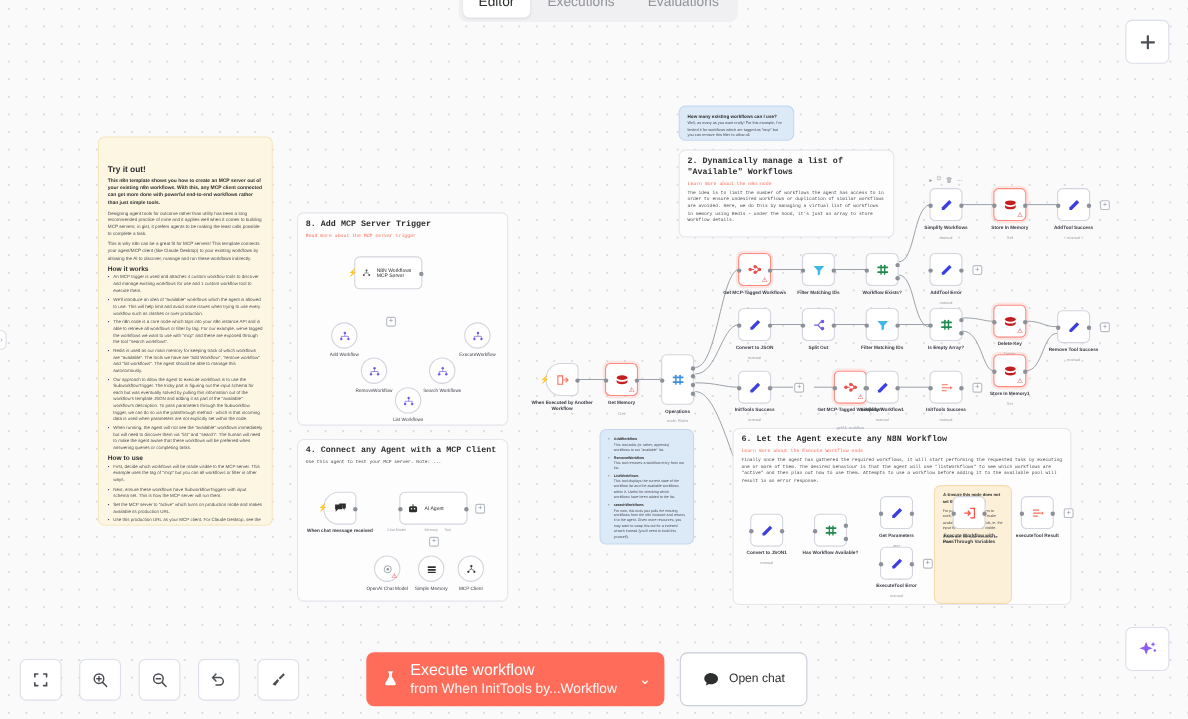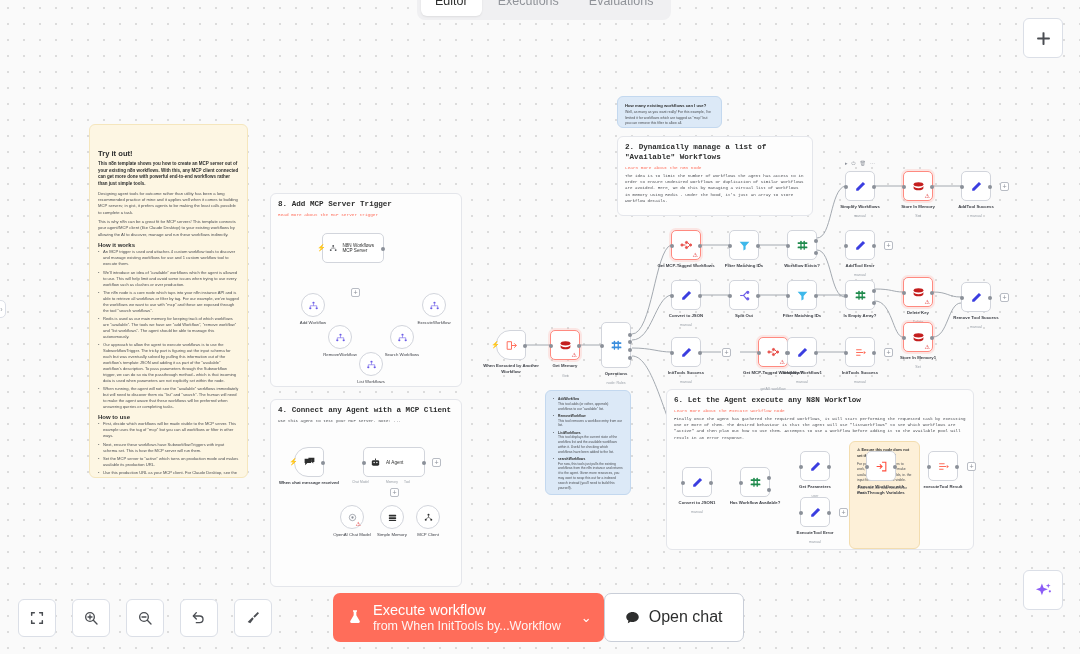--- a/index.html
+++ b/index.html
@@ -34,34 +34,34 @@
     cursor: pointer; z-index: 35;
   }
   #add-node-btn { right: 17px; top: 18px; width: 40px; height: 40px; }
   #ai-assistant-btn { right: 17px; bottom: 44px; width: 40px; height: 40px; }
 
   
   .toolbar { position: absolute; left: 18px; bottom: 17px; display: flex; gap: 16px; z-index: 35; }
   .toolbar .sqbtn { position: relative; left: auto; top: auto; }
 
   
-  .run-wrap { position: absolute; left: 333px; bottom: 12px; display: flex; z-index: 36; }
+  .run-wrap { position: absolute; left: 333px; bottom: 12px; display: flex; gap: 14px; z-index: 36; }
   #execute-workflow-button {
     display: flex; align-items: center; gap: 10px;
     background: #ff6d5a; color: #fff; border: none; border-radius: 7px;
     padding: 9px 12px 9px 14px; cursor: pointer; min-width: 270px;
   }
   #execute-workflow-button .labels { display: flex; flex-direction: column; align-items: flex-start; line-height: 1.15; }
   .exec-main { font-size: 14.5px; }
   .exec-sub { font-size: 12.5px; opacity: .93; }
   .exec-caret { margin-left: auto; padding-left: 10px; font-size: 13px; }
   #open-chat-button {
     display: flex; align-items: center; gap: 9px; background: #fff;
     border: 1px solid #c9ced8; border-radius: 7px; padding: 11px 20px;
-    font-size: 16px; color: #2d2e2e; cursor: pointer;
+    font-size: 11px; color: #2d2e2e; cursor: pointer;
   }
 
   
   .note { position: absolute; border-radius: 6px; overflow: hidden; }
   .note-yellow { background: #fdf6e3; border: 1px solid #f5e6bd; }
   .note-plain  { background: #fdfdfd; border: 1px solid #e4e6eb; font-family: Liberation Mono, monospace; }
   .note-blue   { background: #dce9f7; border: 1px solid #c3d8ef; }
   .note-orange { background: #fdf0d8; border: 1px solid #f3ddaf; }
   .note h3 { font-size: 7.6px; font-weight: 700; color: #2d2e2e; margin-bottom: 2px; line-height: 1.3; }
   .note h4 { font-size: 6px; font-weight: 700; color: #2d2e2e; margin: 4px 0 1.5px; }
@@ -70,21 +70,21 @@
   .note a  { color: #ff6d5a; font-size: 4.4px; text-decoration: none; display: block; margin-bottom: 3px; }
   .note ul { list-style: none; }
   .note li { font-size: 4.1px; color: #4a4d52; line-height: 1.45; margin-bottom: 2.5px; padding-left: 5px; position: relative; }
   .note li::before { content: "•"; position: absolute; left: 0; }
   .note .pad { padding: 6px 7px; }
 
   
   #note-try-it-out { left: 89px; top: 124px; width: 159px; height: 354px; }
   #note-try-it-out .pad { padding: 7px 8px; margin-top: 17px; }
   #note-1 { left: 270px; top: 193px; width: 192px; height: 194px; }
-  #note-4 { left: 270px; top: 399px; width: 192px; height: 188px; }
+  #note-4 { left: 270px; top: 399px; width: 192px; height: 148px; }
   #note-2 { left: 617px; top: 136px; width: 196px; height: 80px; }
   #note-3 { left: 666px; top: 389px; width: 308px; height: 161px; }
   #note-blue-q { left: 617px; top: 96px; width: 105px; height: 32px; }
   #note-blue-tools { left: 545px; top: 390px; width: 86px; height: 105px; }
   #note-orange-warn { left: 849px; top: 441px; width: 71px; height: 108px; }
   #note-orange-warn p { font-size: 3.4px; line-height: 1.5; }
   #note-orange-warn .warn { color: #2d2e2e; font-weight: 700; font-size: 3.8px; }
   #note-blue-tools li { font-size: 3.3px; line-height: 1.45; }
   #note-blue-tools li b { color: #2d2e2e; }
   #note-blue-q p { font-size: 3.5px; }

